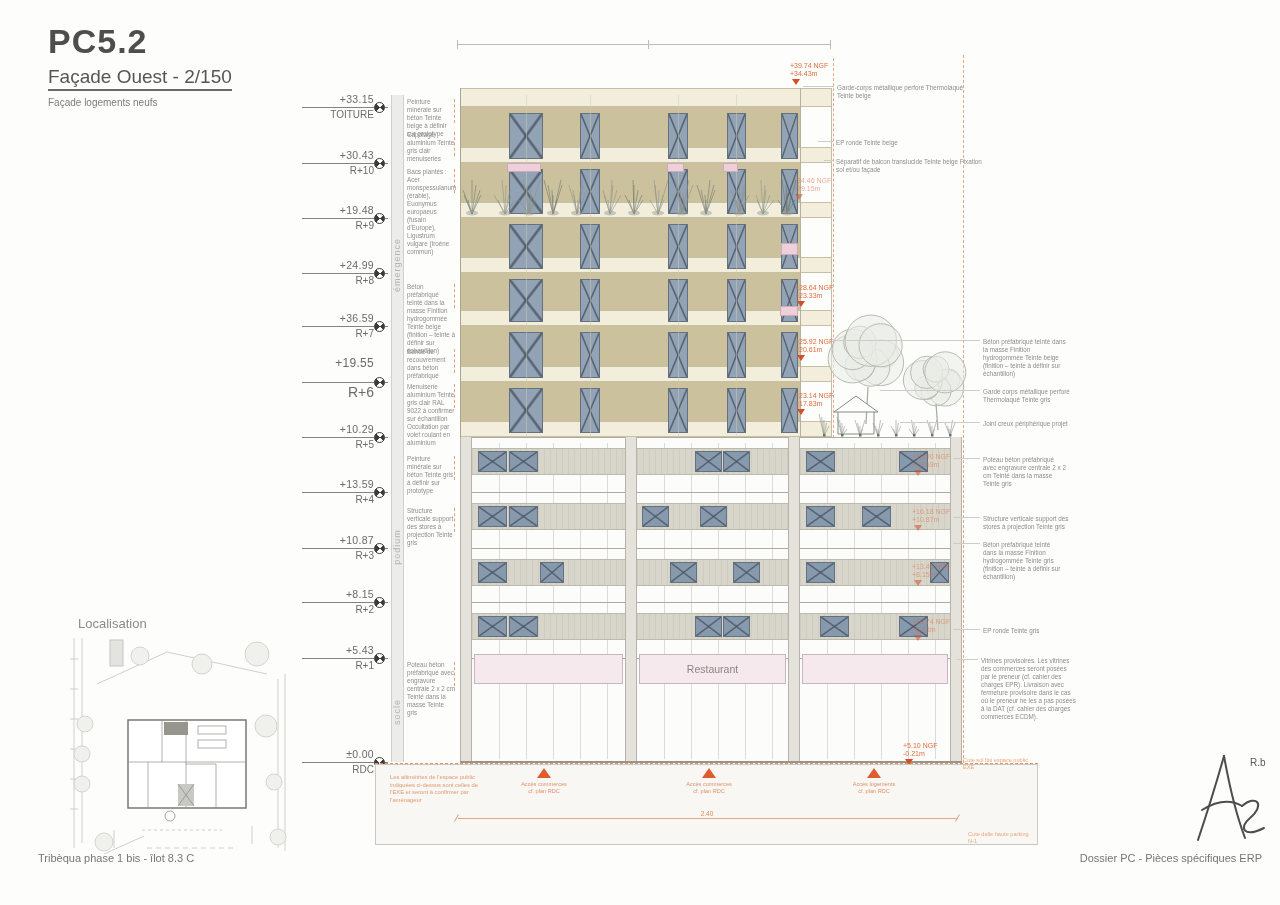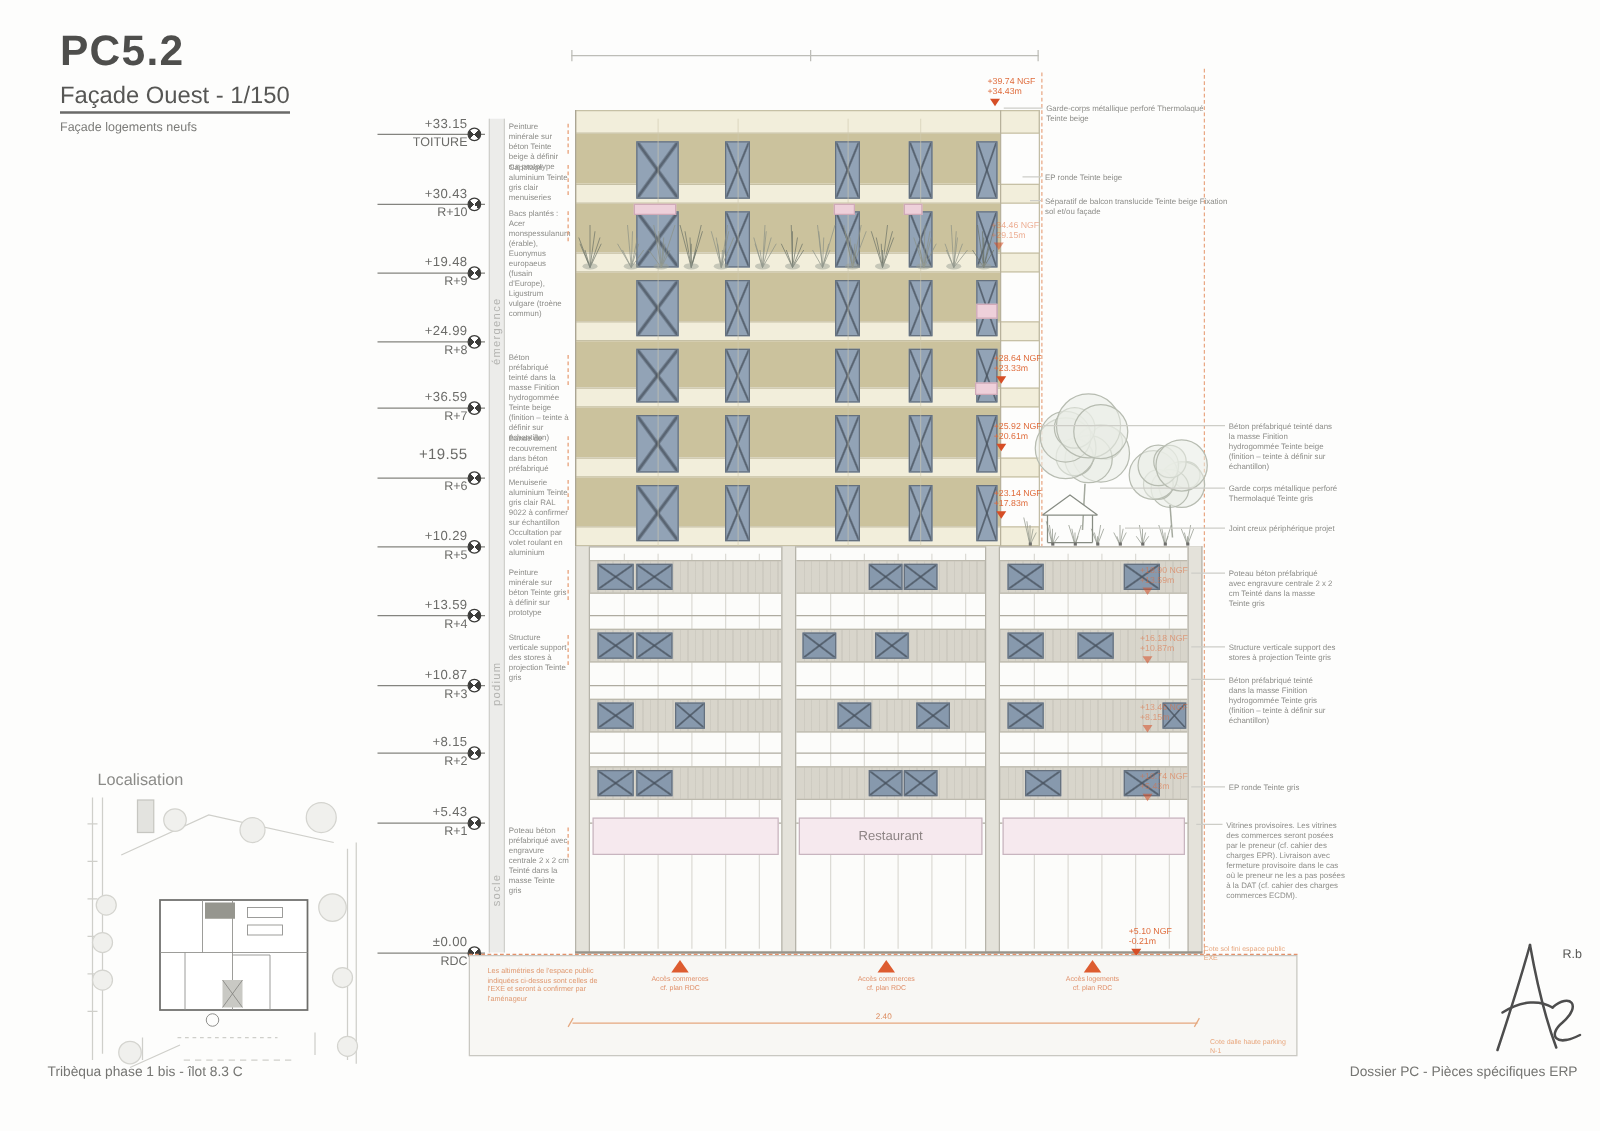--- a/index.html
+++ b/index.html
@@ -26,21 +26,21 @@
   .band{position:absolute;background:#d8d5cb;border-top:1px solid #bcb9ad;border-bottom:1px solid #bcb9ad;box-sizing:border-box;
         background-image:repeating-linear-gradient(90deg, rgba(120,118,110,.10) 0 1px, transparent 1px 6px);}
   .pink{position:absolute;background:#f6e9ee;border:1px solid #c8b5bf;box-sizing:border-box;}
 </style>
 </head>
 <body>
 
 <div class="sheet" id="sheet">
 
   <div class="title-code">PC5.2</div>
-  <div class="title-sub">Façade Ouest - 1/150</div>
+  <div class="title-sub">Façade Ouest - 2/150</div>
   <div class="title-cap">Façade logements neufs</div>
 
   <div class="loc-title">Localisation</div>
 
   <svg class="abs" style="left:52px;top:634px" width="252" height="222" viewBox="0 0 252 222">
     <g stroke="#cfcfca" fill="none" stroke-width="1">
       <path d="M22,4 V214 M30,4 V209"></path>
       <path d="M18,25 h8 M18,55 h8 M18,85 h8 M18,115 h8 M18,145 h8 M18,175 h8"></path>
       <path d="M226,45 V214 M233,40 V217"></path>
       <path d="M45,50 L115,18 L215,40"></path>
@@ -102,21 +102,21 @@
     <div style="position: absolute; left: 302px; top: 273px; width: 86px; height: 0px; border-top: 1px solid rgb(132, 132, 127);"></div>
     <div style="position: absolute; left: 288px; top: 259px; width: 86px; text-align: right; font-size: 10.5px; color: rgb(107, 107, 104); letter-spacing: 0.3px;">+24.99</div>
     <div style="position: absolute; left: 288px; top: 275px; width: 86px; text-align: right; font-size: 10px; color: rgb(107, 107, 104);">R+8</div>
     <div style="position: absolute; left: 374px; top: 268px; width: 9px; height: 9px; border-radius: 50%; border: 1px solid rgb(60, 60, 58); background: conic-gradient(from 45deg, rgb(60, 60, 58) 0deg, rgb(60, 60, 58) 25%, rgb(255, 255, 255) 0deg, rgb(255, 255, 255) 50%, rgb(60, 60, 58) 0deg, rgb(60, 60, 58) 75%, rgb(255, 255, 255) 0deg);"></div>
     <div style="position: absolute; left: 302px; top: 326px; width: 86px; height: 0px; border-top: 1px solid rgb(132, 132, 127);"></div>
     <div style="position: absolute; left: 288px; top: 312px; width: 86px; text-align: right; font-size: 10.5px; color: rgb(107, 107, 104); letter-spacing: 0.3px;">+36.59</div>
     <div style="position: absolute; left: 288px; top: 328px; width: 86px; text-align: right; font-size: 10px; color: rgb(107, 107, 104);">R+7</div>
     <div style="position: absolute; left: 374px; top: 321px; width: 9px; height: 9px; border-radius: 50%; border: 1px solid rgb(60, 60, 58); background: conic-gradient(from 45deg, rgb(60, 60, 58) 0deg, rgb(60, 60, 58) 25%, rgb(255, 255, 255) 0deg, rgb(255, 255, 255) 50%, rgb(60, 60, 58) 0deg, rgb(60, 60, 58) 75%, rgb(255, 255, 255) 0deg);"></div>
     <div style="position: absolute; left: 302px; top: 382px; width: 86px; height: 0px; border-top: 1px solid rgb(132, 132, 127);"></div>
     <div style="position: absolute; left: 288px; top: 356px; width: 86px; text-align: right; font-size: 12px; color: rgb(107, 107, 104); letter-spacing: 0.3px;">+19.55</div>
-    <div style="position: absolute; left: 288px; top: 384px; width: 86px; text-align: right; font-size: 10px; color: rgb(107, 107, 104);">R+6</div>
+    <div style="position: absolute; left: 288px; top: 384px; width: 86px; text-align: right; font-size: 14px; color: rgb(107, 107, 104);">R+6</div>
     <div style="position: absolute; left: 374px; top: 377px; width: 9px; height: 9px; border-radius: 50%; border: 1px solid rgb(60, 60, 58); background: conic-gradient(from 45deg, rgb(60, 60, 58) 0deg, rgb(60, 60, 58) 25%, rgb(255, 255, 255) 0deg, rgb(255, 255, 255) 50%, rgb(60, 60, 58) 0deg, rgb(60, 60, 58) 75%, rgb(255, 255, 255) 0deg);"></div>
     <div style="position: absolute; left: 302px; top: 437px; width: 86px; height: 0px; border-top: 1px solid rgb(132, 132, 127);"></div>
     <div style="position: absolute; left: 288px; top: 423px; width: 86px; text-align: right; font-size: 10.5px; color: rgb(107, 107, 104); letter-spacing: 0.3px;">+10.29</div>
     <div style="position: absolute; left: 288px; top: 439px; width: 86px; text-align: right; font-size: 10px; color: rgb(107, 107, 104);">R+5</div>
     <div style="position: absolute; left: 374px; top: 432px; width: 9px; height: 9px; border-radius: 50%; border: 1px solid rgb(60, 60, 58); background: conic-gradient(from 45deg, rgb(60, 60, 58) 0deg, rgb(60, 60, 58) 25%, rgb(255, 255, 255) 0deg, rgb(255, 255, 255) 50%, rgb(60, 60, 58) 0deg, rgb(60, 60, 58) 75%, rgb(255, 255, 255) 0deg);"></div>
     <div style="position: absolute; left: 302px; top: 492px; width: 86px; height: 0px; border-top: 1px solid rgb(132, 132, 127);"></div>
     <div style="position: absolute; left: 288px; top: 478px; width: 86px; text-align: right; font-size: 10.5px; color: rgb(107, 107, 104); letter-spacing: 0.3px;">+13.59</div>
     <div style="position: absolute; left: 288px; top: 494px; width: 86px; text-align: right; font-size: 10px; color: rgb(107, 107, 104);">R+4</div>
     <div style="position: absolute; left: 374px; top: 487px; width: 9px; height: 9px; border-radius: 50%; border: 1px solid rgb(60, 60, 58); background: conic-gradient(from 45deg, rgb(60, 60, 58) 0deg, rgb(60, 60, 58) 25%, rgb(255, 255, 255) 0deg, rgb(255, 255, 255) 50%, rgb(60, 60, 58) 0deg, rgb(60, 60, 58) 75%, rgb(255, 255, 255) 0deg);"></div>
     <div style="position: absolute; left: 302px; top: 548px; width: 86px; height: 0px; border-top: 1px solid rgb(132, 132, 127);"></div>

